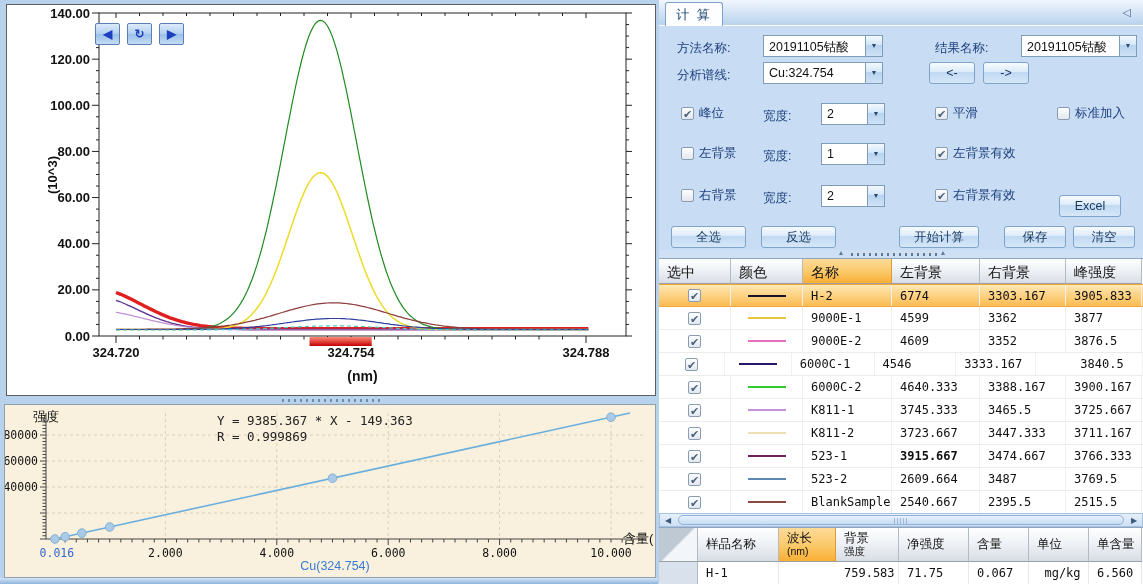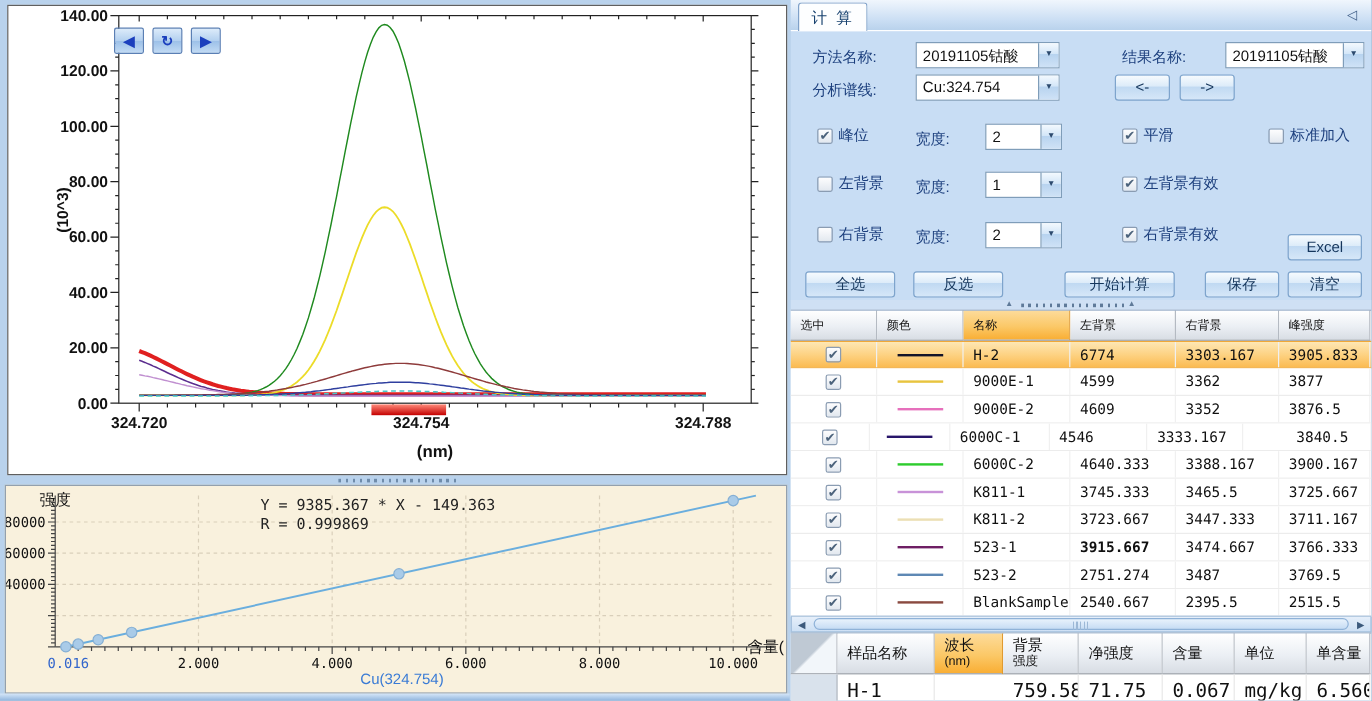--- a/index.html
+++ b/index.html
@@ -51,21 +51,21 @@
   .v-splitter{position:absolute;left:0;top:250px;width:100%;height:8px;background:#cfe0f4;}
   .v-splitter .dots{position:absolute;left:192px;top:3px;width:86px;height:3px;
         background:repeating-linear-gradient(90deg,#5f7a99 0 2px,transparent 2px 6px);}
   .v-splitter .arr{position:absolute;top:-2px;color:#5f7a99;font-size:8px;}
 
   
   .mtable{position:absolute;left:0;top:258px;width:100%;height:255px;background:#fff;
           border-top:1px solid #8ea6c2;}
   .mt-head{display:flex;height:25px;}
   .hcell{background:linear-gradient(#ffffff,#ebeff4 55%,#d8dde4);border-right:1px solid #b4bac2;
-         border-bottom:1px solid #9aa0a8;font-size:10px;color:#111;padding:5px 0 0 8px;overflow:hidden;font-family:Liberation Serif, serif;}
+         border-bottom:1px solid #9aa0a8;font-size:14px;color:#111;padding:5px 0 0 8px;overflow:hidden;font-family:Liberation Serif, serif;}
   .hcell.orange{background:linear-gradient(#fddb9a,#fbc867 55%,#f9ae34);border-right:1px solid #e09a30;}
   .mrow{display:flex;height:23px;background:#fff;border-bottom:1px solid #ececec;}
   .mrow.sel{background:linear-gradient(#fee7b4,#fdd07e 55%,#fbbb52);border-top:1px solid #f0a838;
             border-bottom:1px solid #f0a838;}
   .mcell{font-family:"DejaVu Sans Mono",monospace;font-size:12px;color:#101010;
          padding:4px 0 0 8px;border-right:1px solid #f0f0f0;overflow:hidden;white-space:nowrap;}
   .ccell{display:flex;align-items:center;justify-content:center;border-right:1px solid #f0f0f0;}
   .swatch{width:38px;height:2px;}
   .mini{width:13px;height:13px;border:1px solid #8a9cb2;border-radius:2px;
         background:linear-gradient(#fdfdfe,#e2e8ef);font-size:11px;line-height:12px;
@@ -84,21 +84,21 @@
   .btable{position:absolute;left:0;top:527px;width:100%;height:57px;background:#fff;border-top:1px solid #8ea6c2;}
   .bt-head{display:flex;height:34px;}
   .bhcell{background:linear-gradient(#ffffff,#ebeff4 55%,#d8dde4);border-right:1px solid #b4bac2;
           border-bottom:1px solid #9aa0a8;font-size:12.5px;color:#111;padding-left:8px;overflow:hidden;
           display:flex;flex-direction:column;justify-content:center;line-height:13px;}
   .bhcell.orange{background:linear-gradient(#fddb9a,#fbc867 55%,#f9ae34);border-right:1px solid #e09a30;}
   .bhcell .sub{font-size:10.5px;}
   .corner{background:linear-gradient(135deg,#bfc9d4 48%,#f2f6fa 52%);border-right:1px solid #b4bac2;
           border-bottom:1px solid #9aa0a8;}
   .bt-row{display:flex;height:23px;}
-  .bcell{font-family:"DejaVu Sans Mono",monospace;font-size:16px;color:#101010;padding:4px 0 0 8px;
+  .bcell{font-family:"DejaVu Sans Mono",monospace;font-size:12px;color:#101010;padding:4px 0 0 8px;
          border-right:1px solid #e8e8e8;border-bottom:1px solid #e8e8e8;overflow:hidden;white-space:nowrap;}
   .rowhead{background:#d9e2ec;border-right:1px solid #b4bac2;border-bottom:1px solid #c4ccd6;}
   svg text{font-family:"Liberation Sans",sans-serif;}
   svg .mono{font-family:"DejaVu Sans Mono",monospace;}
 </style>
 </head>
 <body>
 
 <div class="app">
 
@@ -437,25 +437,25 @@
       </label>
       <span class="plabel" style="left:104px;top:163px">宽度:</span>
       <div class="combo" style="left:162px;top:158px;width:64px">
         <span class="cval">2</span>
           <span class="cbtn drop">▼</span>
       </div>
       <label class="cb" style="left:276px;top:160px">
         <span class="box checked">✔</span>
           <span class="txt">右背景有效</span>
       </label>
-      <button class="wbtn" style="left:414px;top:168px;width:62px">Excel</button>
+      <button class="wbtn" style="left:400px;top:168px;width:62px">Excel</button>
 
       <button class="wbtn" style="left:12px;top:199px;width:75px">全选</button>
       <button class="wbtn" style="left:102px;top:199px;width:75px">反选</button>
-      <button class="wbtn" style="left:228px;top:199px;width:92px">开始计算</button>
+      <button class="wbtn" style="left:240px;top:199px;width:80px">开始计算</button>
       <button class="wbtn" style="left:345px;top:199px;width:62px">保存</button>
       <button class="wbtn" style="left:414px;top:199px;width:62px">清空</button>
     </div>
 
     <div class="v-splitter">
       <span class="arr" style="left:180px">▴</span>
       <span class="dots"></span>
       <span class="arr" style="left:282px">▴</span>
     </div>
 
@@ -566,21 +566,21 @@
             <div class="mcell" style="width: 76px;">3766.333</div>
           </div>
           <div class="mrow">
             <div class="ccell" style="width: 72px;">
               <span class="mini">✔</span>
             </div>
             <div class="ccell" style="width: 72px;">
               <span class="swatch" style="background: rgb(94, 136, 180);"></span>
             </div>
             <div class="mcell" style="width: 89px;">523-2</div>
-            <div class="mcell" style="width: 88px;">2751.274</div>
+            <div class="mcell" style="width: 88px;">2609.664</div>
             <div class="mcell" style="width: 86px;">3487</div>
             <div class="mcell" style="width: 76px;">3769.5</div>
           </div>
           <div class="mrow">
             <div class="ccell" style="width: 72px;">
               <span class="mini">✔</span>
             </div>
             <div class="ccell" style="width: 72px;">
               <span class="swatch" style="background: rgb(138, 74, 64);"></span>
             </div>
@@ -627,18 +627,18 @@
             <span>单含量</span>
           </div>
         </div>
       <div class="bt-row" id="btRow">
           <div class="rowhead" style="width: 39px;"></div>
           <div class="bcell" style="width: 81px;">H-1</div>
           <div class="bcell" style="width: 57px; margin-top: 44px;">216.556</div>
           <div class="bcell" style="width: 63px;">759.583</div>
           <div class="bcell" style="width: 70px;">71.75</div>
           <div class="bcell" style="width: 60px;">0.067</div>
-          <div class="bcell" style="width: 60px;">mg/kg</div>
+          <div class="bcell" style="width: 60px; text-align: center;">mg/kg</div>
           <div class="bcell" style="width: 53px;">6.560</div>
         </div>
     </div>
   </div>
 </div>
 
 </body></html>

